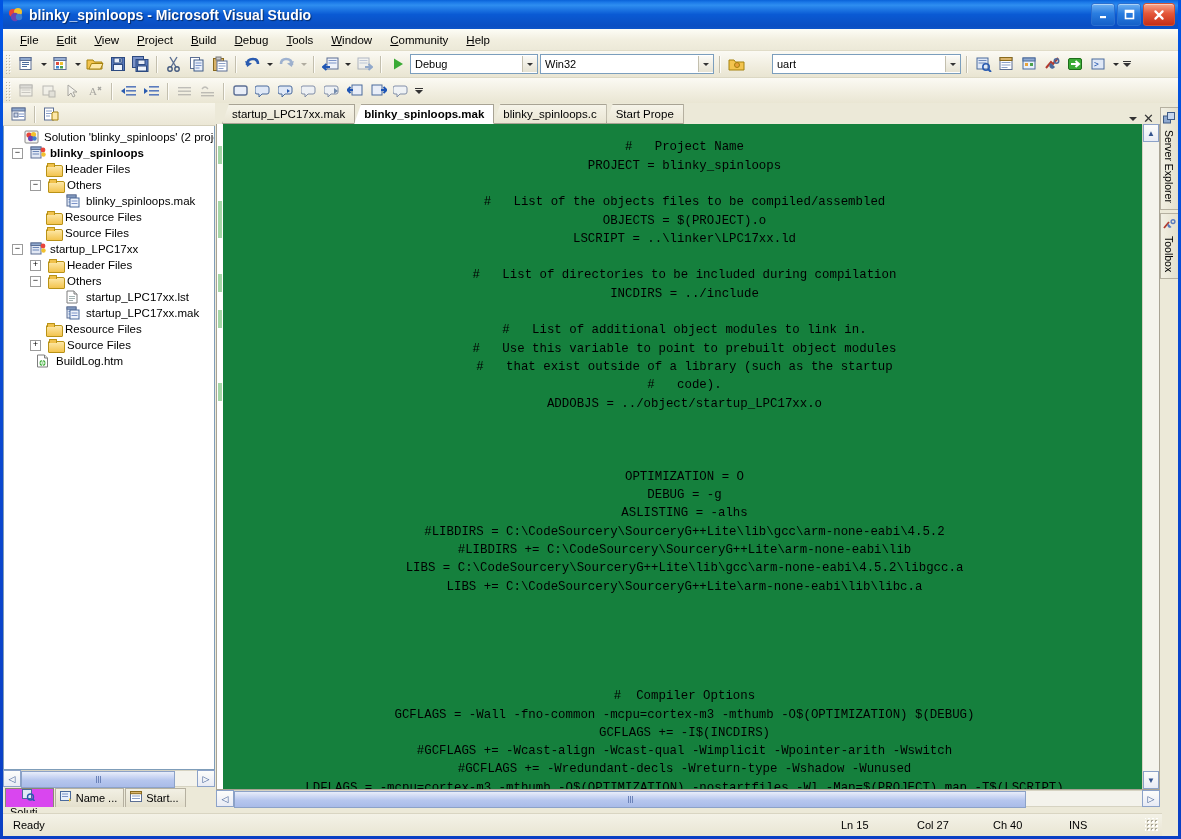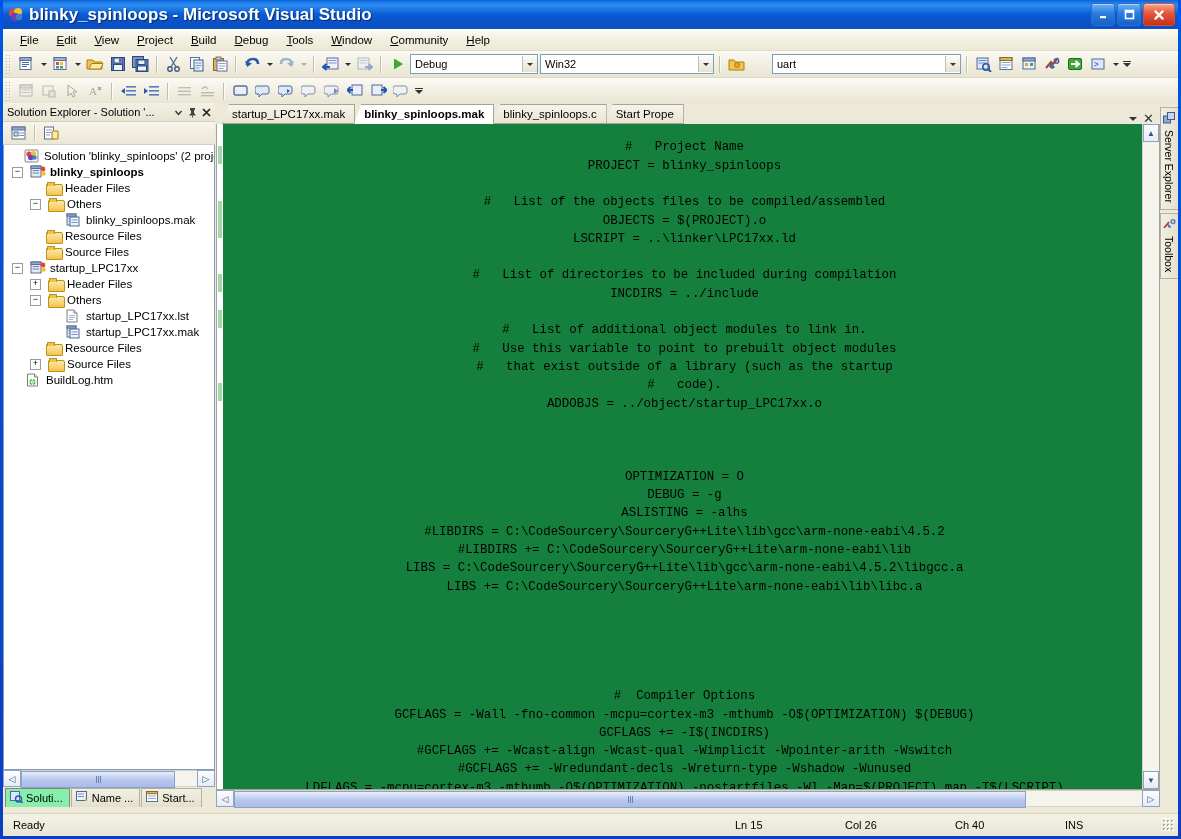--- a/index.html
+++ b/index.html
@@ -11,21 +11,21 @@
   .app{position:relative;width:1181px;height:839px;
        background:#0a3fd4;
        background:linear-gradient(to bottom,#0054e3 0%,#0a4bd4 40%,#0a3fc4 100%);
        box-sizing:border-box;padding:0 3px 3px 3px;}
 
   
   .titlebar{height:29px;position:relative;
     background:linear-gradient(to bottom,#0a62d8 0%,#1b79e8 8%,#2e8ef0 18%,#0a5ad4 50%,#0a4ec2 90%,#0d55c9 100%);
     display:flex;align-items:center;}
   .titlebar .tb-icon{width:16px;height:16px;margin:0 5px 0 5px;position:relative;flex:0 0 auto;}
-  .title-text{color:#fff;font-weight:bold;font-size:17px;
+  .title-text{color:#fff;font-weight:bold;font-size:14px;
     text-shadow:1px 1px 1px rgba(0,0,0,.5);white-space:nowrap;}
   .title-text .sub{font-weight:bold;}
   .winbtns{position:absolute;right:3px;top:3px;display:flex;gap:2px;}
   .wbtn{width:22px;height:21px;border:1px solid #2a6fd0;border-radius:3px;
         display:flex;align-items:center;justify-content:center;
         background:linear-gradient(to bottom,#6fb2f2,#2a7de0 45%,#1560c8);
         color:#fff;font-size:11px;font-weight:bold;box-shadow:inset 0 1px 0 rgba(255,255,255,.45);}
   .wbtn.close{background:linear-gradient(to bottom,#f6a68c,#e4573a 45%,#c62f17);border-color:#d25233;width:30px;}
   .wbtn svg{display:block;}
 
@@ -92,21 +92,21 @@
   .sb-track{flex:1;height:15px;background:#f4f3ec;border-top:1px solid #d6d3c2;border-bottom:1px solid #d6d3c2;position:relative;}
   .sb-thumb{position:absolute;left:0;top:0;height:15px;
     background:linear-gradient(to bottom,#e8edfa,#b6c6ee 55%,#a9bbe8);border:1px solid #8ca2c8;
     display:flex;align-items:center;justify-content:center;}
   .sb-thumb .gr{width:5px;height:7px;
     background-image:repeating-linear-gradient(to right,#6b82b8 0 1px,transparent 1px 2px);}
   .sol-tabs{height:20px;display:flex;align-items:flex-end;background:#ece9d8;padding-left:2px;}
   .sol-tab{height:18px;display:flex;align-items:center;gap:3px;padding:0 6px 0 4px;font-size:11px;
     background:linear-gradient(to bottom,#f2f0e4,#e4e0cd);border:1px solid #b5b0a0;border-bottom:none;
     margin-right:1px;color:#000;}
-  .sol-tab.active{background:#86efac;border-color:#8a8673;font-weight:normal;}
+  .sol-tab.active{background:#d946ef;border-color:#8a8673;font-weight:normal;flex-direction:column;}
 
   
   .editor{flex:1;display:flex;flex-direction:column;min-width:0;background:#ece9d8;position:relative;}
   .tabstrip{height:21px;display:flex;align-items:flex-end;position:relative;
             background:#ece9d8;padding-left:6px;}
   .etab{height:18px;display:flex;align-items:center;padding:0 9px;font-size:11.5px;color:#000;
         background:linear-gradient(to bottom,#f6f4e9,#e9e5d3);
         border:1px solid #a8a394;border-bottom:1px solid #a8a394;
         border-radius:0;margin-right:-1px;position:relative;
         clip-path:polygon(7px 0,100% 0,100% 100%,0 100%);}
@@ -131,25 +131,25 @@
 
   
   .rdock{width:18px;flex:0 0 auto;background:#ece9d8;display:flex;flex-direction:column;
          align-items:center;padding-top:4px;}
   .rtab{width:17px;display:flex;flex-direction:column;align-items:center;padding:4px 0 6px 0;
         background:linear-gradient(to right,#f2f0e4,#e4e0cd);border:1px solid #b5b0a0;
         margin-bottom:3px;font-size:10.5px;color:#000;}
   .rtab .vtext{writing-mode:vertical-rl;text-orientation:mixed;white-space:nowrap;margin-top:3px;}
 
   
-  .status{position:absolute;left:0;right:0;bottom:0;height:22px;display:flex;align-items:center;
+  .status{position:absolute;left:0;right:16px;bottom:0;height:22px;display:flex;align-items:center;
     background:linear-gradient(to bottom,#f4f2e7,#e9e5d3);border-top:1px solid #d9d5c2;font-size:11px;color:#000;}
   .status .ready{padding-left:10px;}
   .status .spacer{flex:1;}
-  .status .cell{width:96px;text-align:left;margin-left:14px;}
+  .status .cell{width:76px;text-align:left;}
   .status .grip2{width:14px;height:14px;margin-right:3px;
     background-image:radial-gradient(#fff 40%,transparent 41%),radial-gradient(#a9a596 40%,transparent 41%);
     background-size:4px 4px,4px 4px;background-position:2px 2px,1px 1px;}
 
   
   .fld{width:16px;height:13px;position:relative;}
   .fld:before{content:"";position:absolute;left:0;top:2px;width:15px;height:10px;
     background:linear-gradient(to bottom,#fde8a8,#f3c44e);border:1px solid #b99216;border-radius:1px 2px 1px 1px;}
   .fld:after{content:"";position:absolute;left:1px;top:0px;width:6px;height:3px;
     background:#f0c14b;border:1px solid #b99216;border-bottom:none;border-radius:1px 1px 0 0;}
@@ -503,39 +503,20 @@
         <svg width="17" height="16" viewBox="0 0 17 16" opacity=".75">
             <path d="M2 3 h10 a2 2 0 0 1 2 2 v4 a2 2 0 0 1 -2 2 h-5 l-3 3 v-3 h-2 a2 2 0 0 1 -2 -2 v-4 a2 2 0 0 1 2 -2 z" fill="#eef3fb" stroke="#5c6f94"></path>
           </svg>
       </div>
       <div class="overflow"></div>
     </div>
 
     <div class="main">
 
       <div class="sol">
-        <div class="sol-head">
-          <span class="sol-title">Solution Explorer - Solution '...</span>
-          <span class="sol-hbtn">
-            <svg width="9" height="9" viewBox="0 0 9 9">
-                <path d="M1.5 3 L4.5 6.5 L7.5 3" stroke="#333" stroke-width="1.4" fill="none"></path>
-              </svg>
-          </span>
-          <span class="sol-hbtn">
-            <svg width="11" height="11" viewBox="0 0 11 11">
-                <path d="M3 1 h5 v2 h-1 v3 l1.5 1.5 v1 H2.5 v-1 L4 6.5 V3.5 H3 z" fill="#444"></path>
-                <path d="M5.5 8.5 v2" stroke="#444" stroke-width="1.1"></path>
-              </svg>
-          </span>
-          <span class="sol-hbtn">
-            <svg width="11" height="11" viewBox="0 0 11 11">
-                <path d="M2 2 L9 9 M9 2 L2 9" stroke="#222" stroke-width="1.7"></path>
-              </svg>
-          </span>
-        </div>
 
         <div class="sol-tb">
           <span class="tbtn">
             <svg width="17" height="15" viewBox="0 0 17 15">
               <rect x="2" y="1" width="13" height="12" fill="#fff" stroke="#5c6f94"></rect>
               <rect x="2" y="1" width="13" height="3" fill="#8fa9cf" stroke="#5c6f94"></rect>
               <rect x="4" y="6" width="4" height="4" fill="#cfd9ea" stroke="#5c6f94"></rect>
               <rect x="9" y="6.5" width="5" height="1" fill="#7b93c8"></rect>
                 <rect x="9" y="9" width="5" height="1" fill="#7b93c8"></rect>
             </svg>
@@ -684,21 +665,21 @@
             <span class="tlabel">Resource Files</span>
           </div>
 
           <div class="trow" style="padding-left:26px">
             <span class="exp">+</span>
             <span class="dot" style="width:4px"></span>
             <span class="ico fld"></span>
             <span class="tlabel">Source Files</span>
           </div>
 
-          <div class="trow" style="padding-left:22px">
+          <div class="trow" style="padding-left:32px">
             <span class="ico">
               <svg width="14" height="14" viewBox="0 0 14 14">
                 <path d="M1.5 1 h7 l3 3 v9 h-10 z" fill="#fff" stroke="#7d7d7d"></path>
                 <path d="M8.5 1 v3 h3" fill="#e6e6e6" stroke="#7d7d7d"></path>
                 <circle cx="6.5" cy="9" r="3" fill="#3aaa35"></circle>
                 <path d="M3.5 9 h6 M6.5 6 q2 3 0 6 q-2 -3 0 -6" stroke="#fff" stroke-width=".8" fill="none"></path>
               </svg>
             </span>
             <span class="tlabel">BuildLog.htm</span>
           </div>
@@ -859,20 +840,20 @@
           </span>
           <span class="vtext">Toolbox</span>
         </div>
       </div>
     </div>
 
     <div class="status">
       <span class="ready">Ready</span>
       <span class="spacer"></span>
       <span class="cell">Ln 15</span>
-      <span class="cell">Col 26</span>
+      <span class="cell">Col 27</span>
       <span class="cell">Ch 40</span>
       <span class="cell">INS</span>
       <span class="grip2"></span>
     </div>
 
   </div>
 </div>
 
 </body></html>

